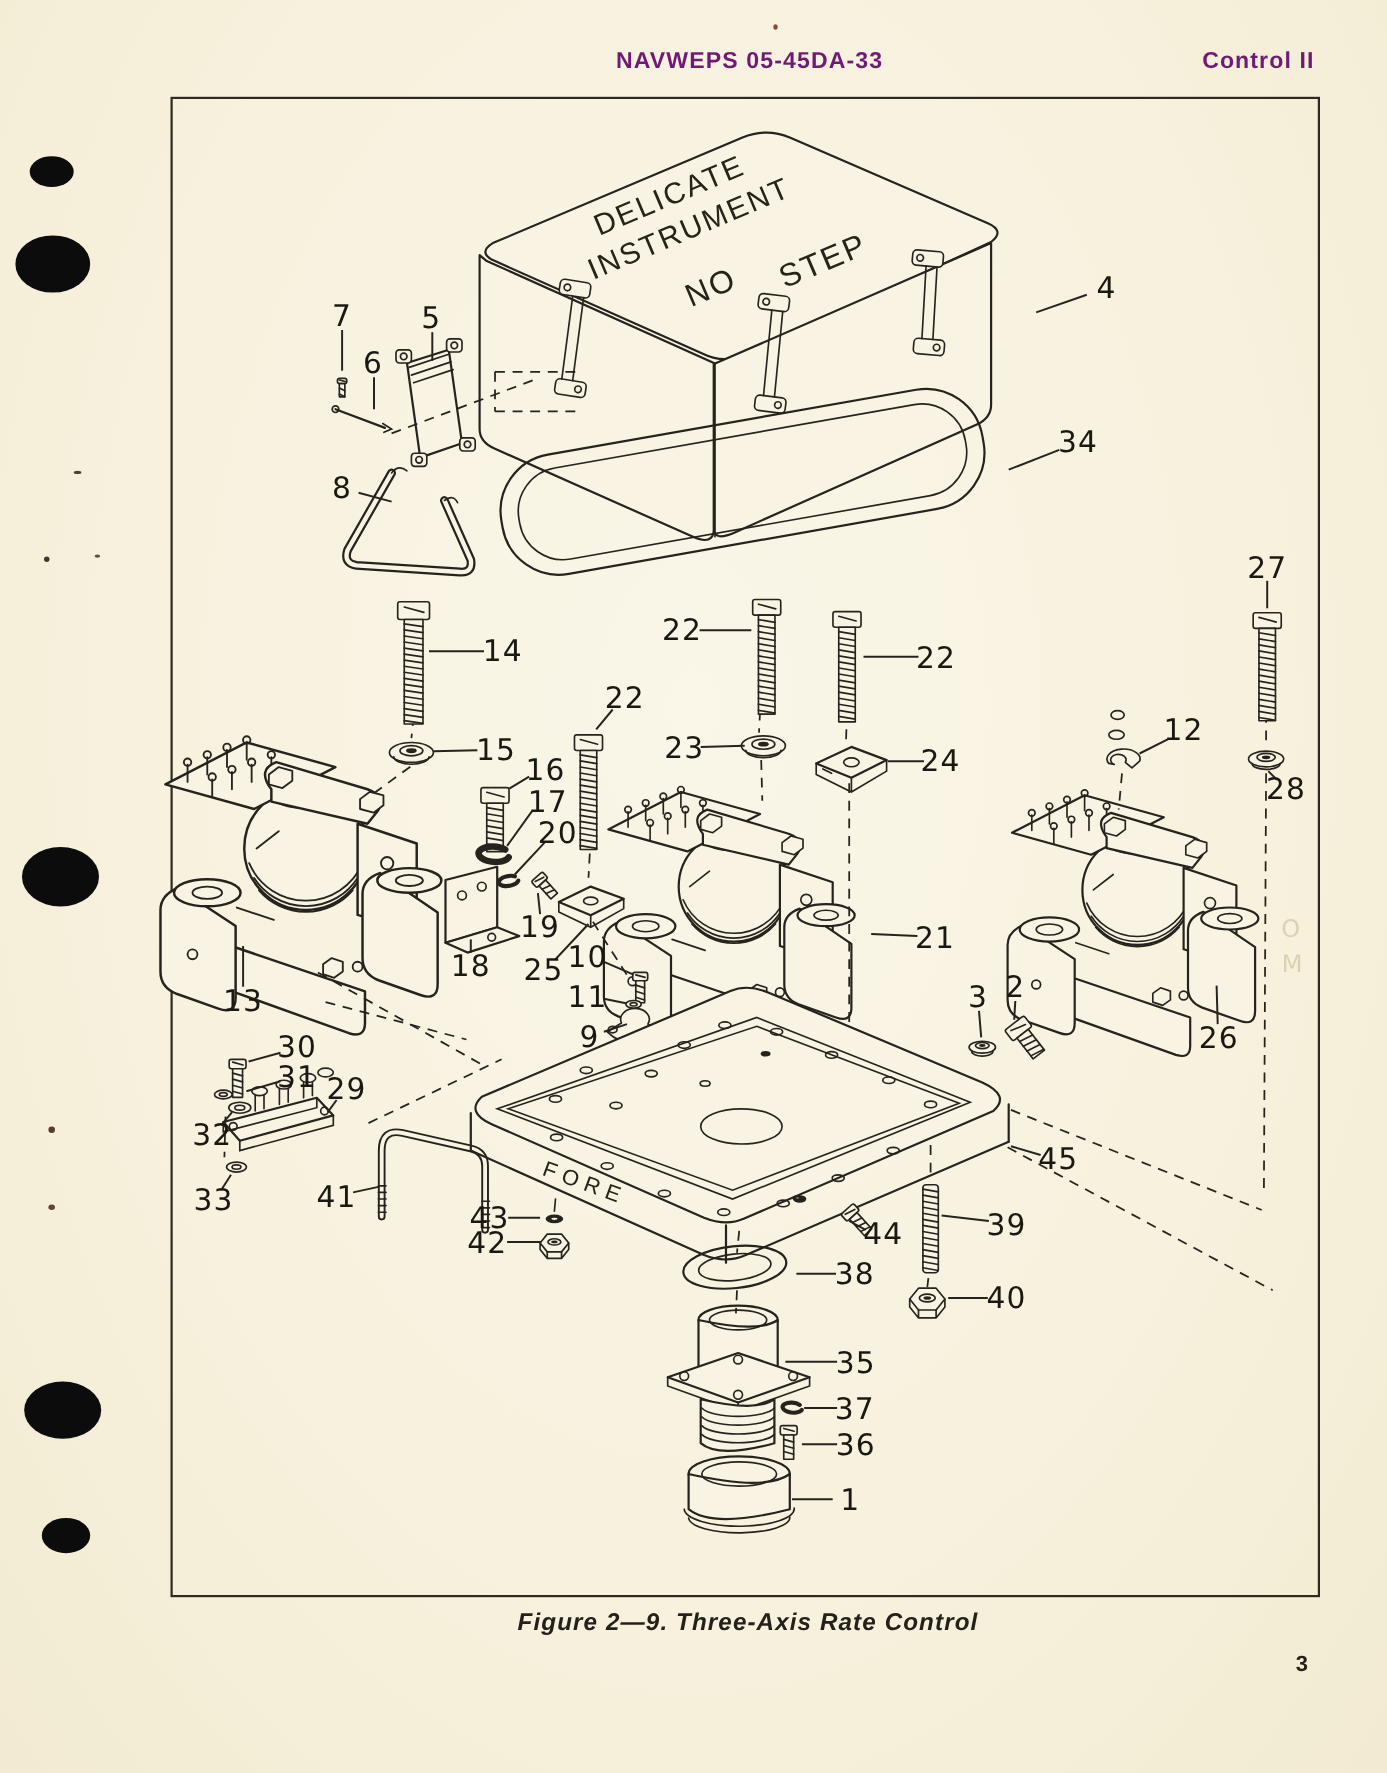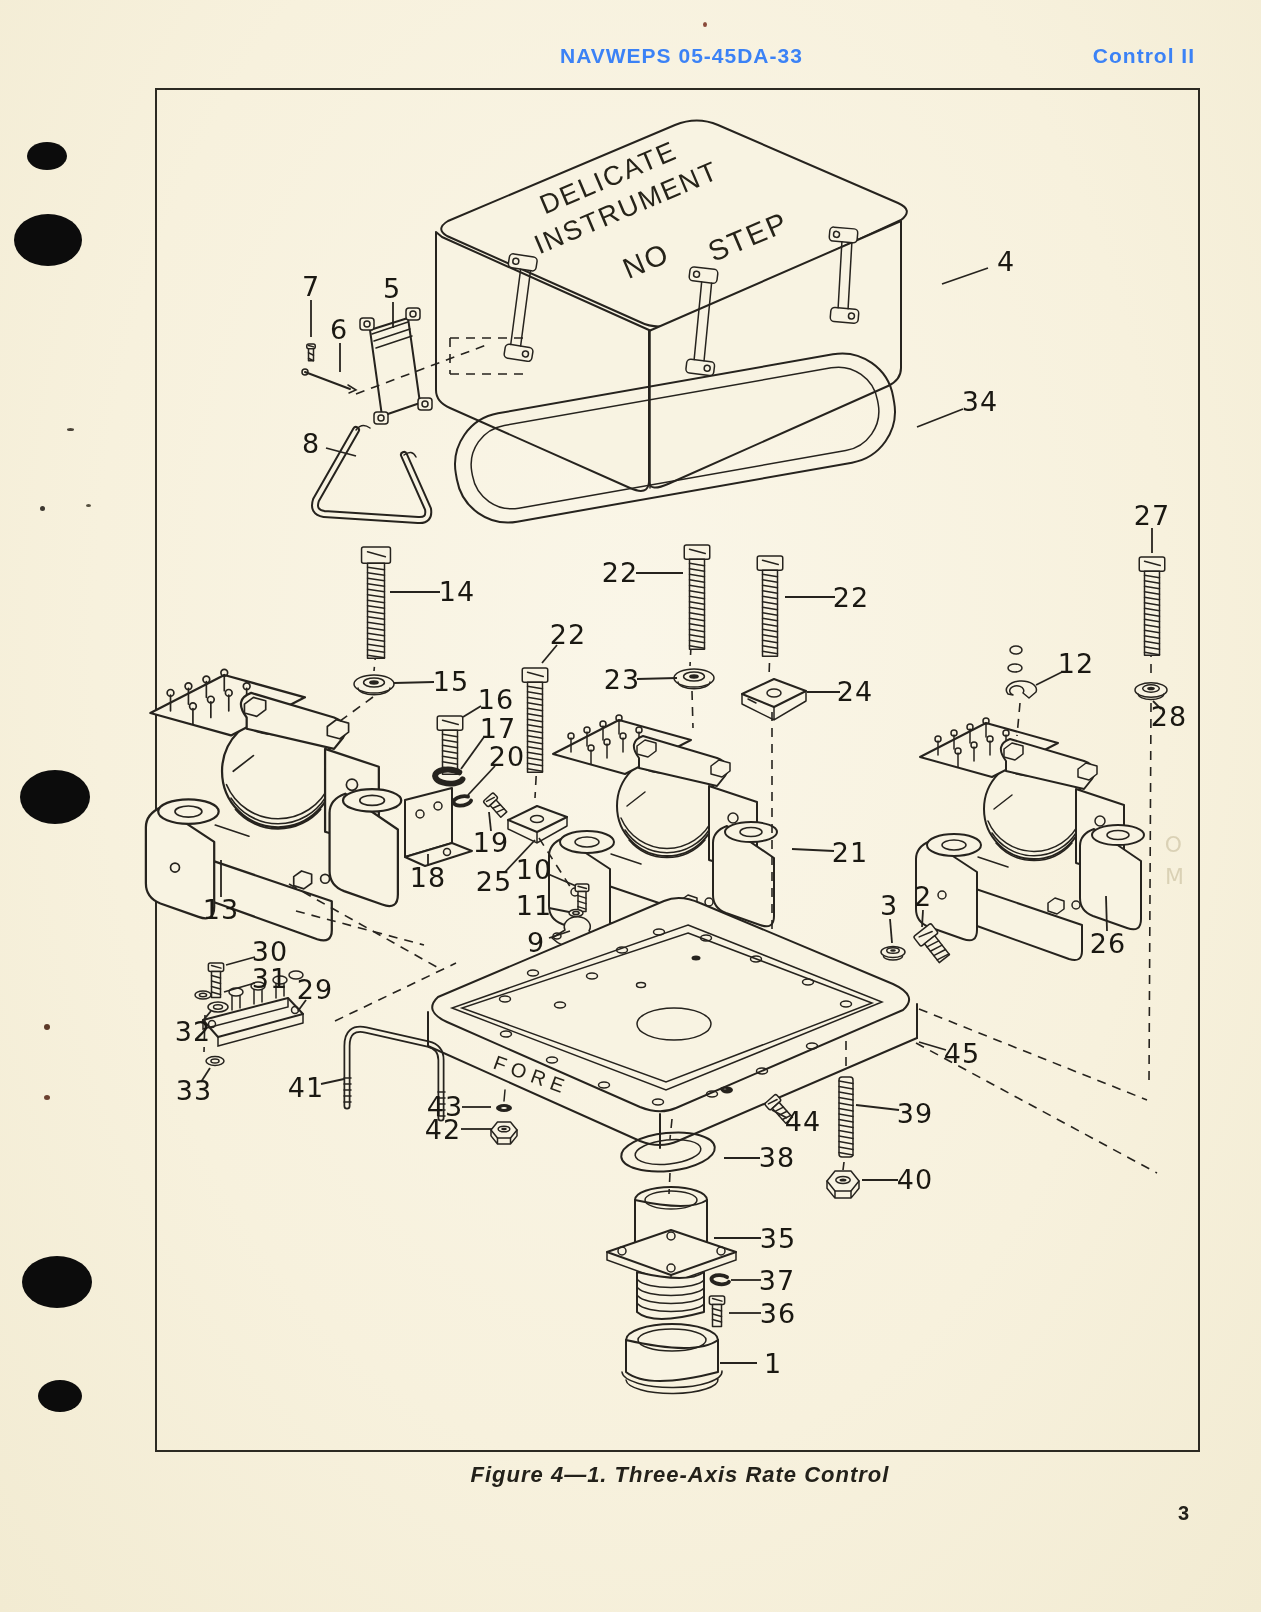--- a/index.html
+++ b/index.html
@@ -1,21 +1,21 @@
 <!DOCTYPE html>
 <html><head>
 <meta charset="utf-8">
 <style>
   html,body{margin:0;padding:0}
   body{
     width:1261px;height:1612px;position:relative;overflow:hidden;
     background:radial-gradient(ellipse at 50% 40%, #faf6e8 0%, #f7f1dd 60%, #f2ebd2 100%);
     font-family:"Liberation Sans", sans-serif;color:#21201a;
   }
-  .hdr{position:absolute;top:44px;font-size:21px;font-weight:bold;letter-spacing:1px;color:#3b82f6;white-space:nowrap}
+  .hdr{position:absolute;top:44px;font-size:21px;font-weight:bold;letter-spacing:1px;color:#701a75;white-space:nowrap}
   #hdr-center{left:560px}
   #hdr-right{right:66px}
   #frame{position:absolute;left:155px;top:88px;width:1041px;height:1360px;border:2.5px solid #2c2a22;background:transparent}
   #caption{position:absolute;top:1462px;left:230px;width:900px;text-align:center;
     font-size:22px;font-weight:bold;font-style:italic;letter-spacing:1px;color:#23211a}
   #pageno{position:absolute;top:1502px;left:1178px;font-size:20px;font-weight:bold;color:#23211a}
   .dot{position:absolute;background:#0c0c0c;border-radius:50%}
   .speck{position:absolute;border-radius:50%}
   svg#fig{position:absolute;left:0;top:0}
   .pf{fill:#f8f3e2;stroke:#26231e;stroke-width:2;stroke-linejoin:round}
@@ -537,14 +537,14 @@
       <text x="778" y="1248" text-anchor="middle" class="callout">35</text>
       <line x1="761" y1="1280" x2="731" y2="1280" class="leader"></line>
       <text x="777" y="1290" text-anchor="middle" class="callout">37</text>
       <line x1="761" y1="1313" x2="729" y2="1313" class="leader"></line>
       <text x="778" y="1323" text-anchor="middle" class="callout">36</text>
       <line x1="757" y1="1363" x2="720" y2="1363" class="leader"></line>
       <text x="773" y="1373" text-anchor="middle" class="callout">1</text>
     </g>
 </svg>
 
-<div id="caption">Figure 4—1. Three-Axis Rate Control</div>
+<div id="caption">Figure 2—9. Three-Axis Rate Control</div>
 <div id="pageno">3</div>
 
 </body></html>

